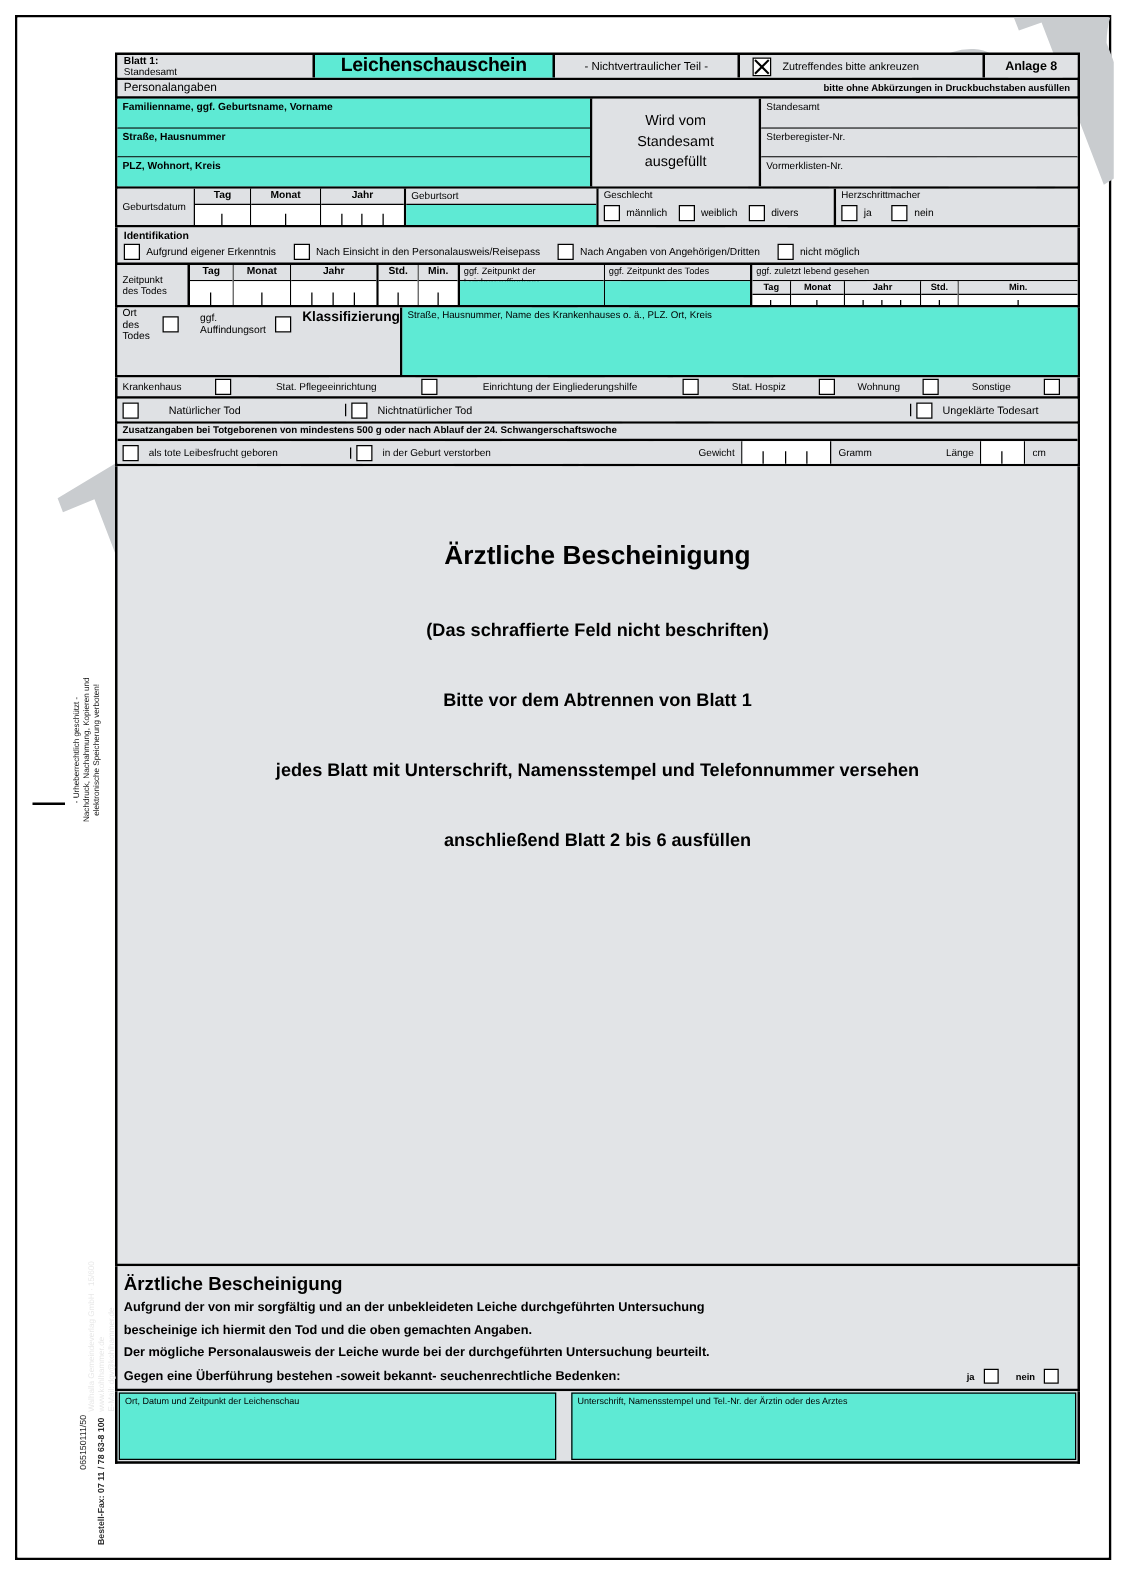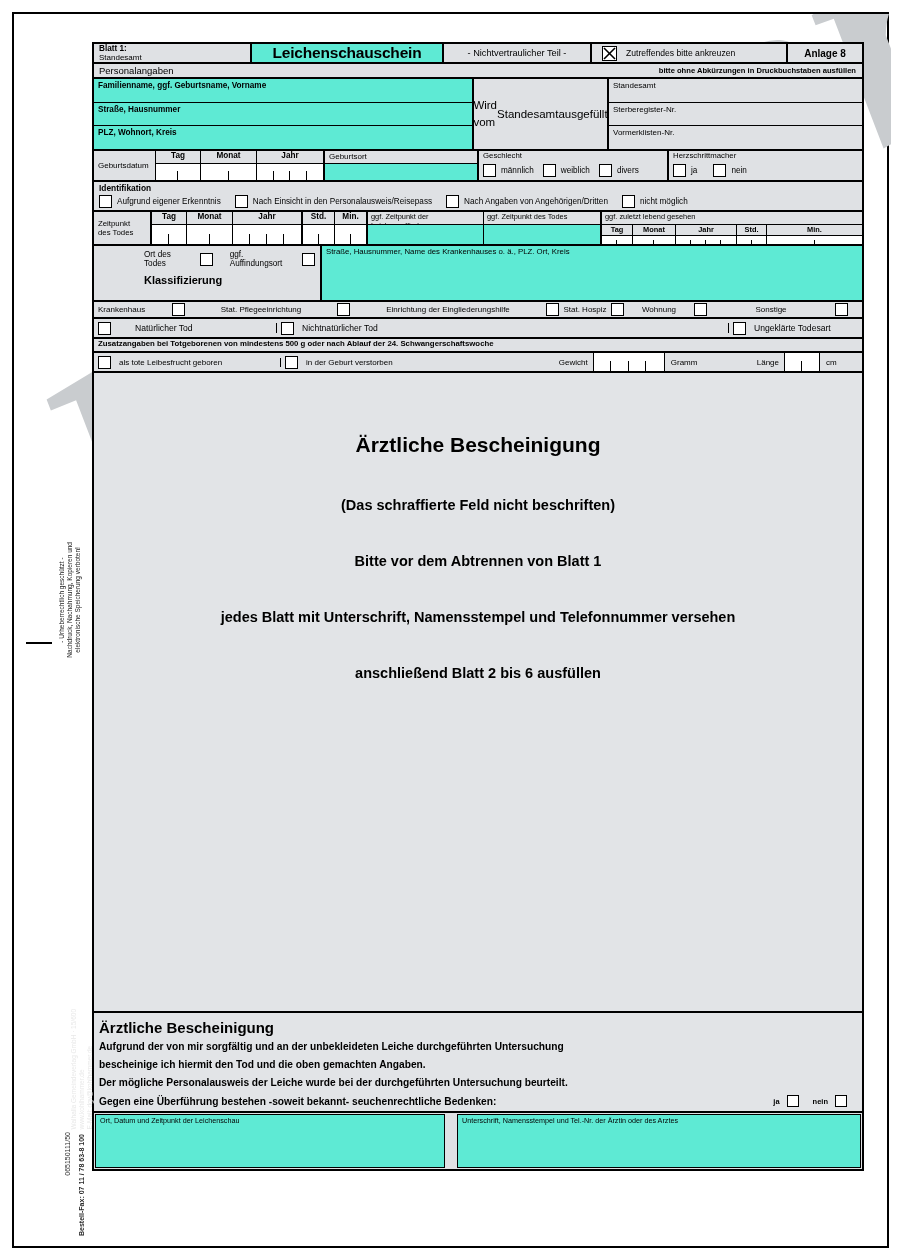--- a/index.html
+++ b/index.html
@@ -208,21 +208,21 @@
           <div class="lbl">Familienname, ggf. Geburtsname, Vorname</div>
         </div>
         <div class="white bb" style="flex:1;">
           <div class="lbl">Straße, Hausnummer</div>
         </div>
         <div class="white" style="flex:1;">
           <div class="lbl">PLZ, Wohnort, Kreis</div>
         </div>
       </div>
 
-      <div class="grey br2" style="width:135px;display:flex;flex-direction:row;align-items:center;justify-content:center;line-height:1.45;">
+      <div class="grey br2" style="width:135px;display:flex;flex-direction:column;align-items:center;justify-content:center;line-height:1.45;">
         <div style="font-size:11.5px;">Wird vom</div>
         <div style="font-size:11.5px;">Standesamt</div>
         <div style="font-size:11.5px;">ausgefüllt</div>
       </div>
 
       <div style="flex:1;display:flex;flex-direction:column;">
         <div class="grey bb" style="flex:1;">
           <div class="lbl-n">Standesamt</div>
         </div>
         <div class="grey bb" style="flex:1;">
@@ -402,21 +402,21 @@
                 <i></i>
                 <i></i>
               </div>
           </div>
         </div>
       </div>
     </div>
 
     <div class="blk row" style="border-top:none;height:56px;">
 
-      <div class="grey br2" style="width:228px;display:flex;flex-direction:column;padding-left:46px;">
+      <div class="grey br2" style="width:228px;display:flex;flex-direction:row;">
         <div class="chkrow" style="height:26px;padding-left:4px;">
           <span style="font-size:8.2px;">Ort des Todes</span>
           <span class="cb" style="margin-left:7px;"></span>
           <span style="font-size:8.2px;margin-left:12px;">ggf. Auffindungsort</span>
           <span class="cb" style="margin-left:7px;"></span>
         </div>
         <div style="padding:2px 0 0 4px;">
           <span style="font-size:11px;font-weight:700;">Klassifizierung</span>
         </div>
       </div>
@@ -432,21 +432,21 @@
       </div>
       <span class="cb"></span>
       <div style="width:152px;text-align:center;">
         <span style="font-size:8px;">Stat. Pflegeeinrichtung</span>
       </div>
       <span class="cb"></span>
       <div style="width:196px;text-align:center;">
         <span style="font-size:8px;">Einrichtung der Eingliederungshilfe</span>
       </div>
       <span class="cb"></span>
-      <div style="width:52px;text-align:center;">
+      <div style="width:96px;text-align:center;">
         <span style="font-size:8px;">Stat. Hospiz</span>
       </div>
       <span class="cb"></span>
       <div style="width:70px;text-align:center;">
         <span style="font-size:8px;">Wohnung</span>
       </div>
       <span class="cb"></span>
       <div style="flex:1;text-align:center;">
         <span style="font-size:8px;">Sonstige</span>
       </div>

